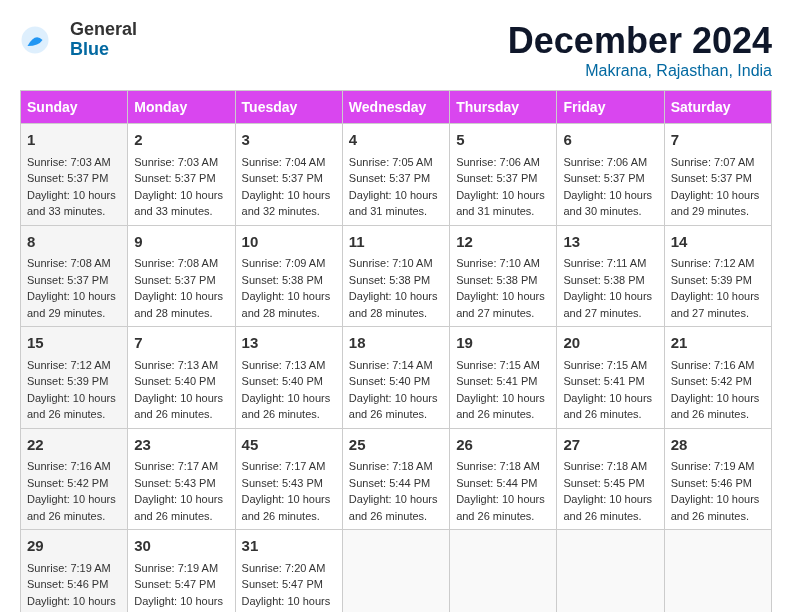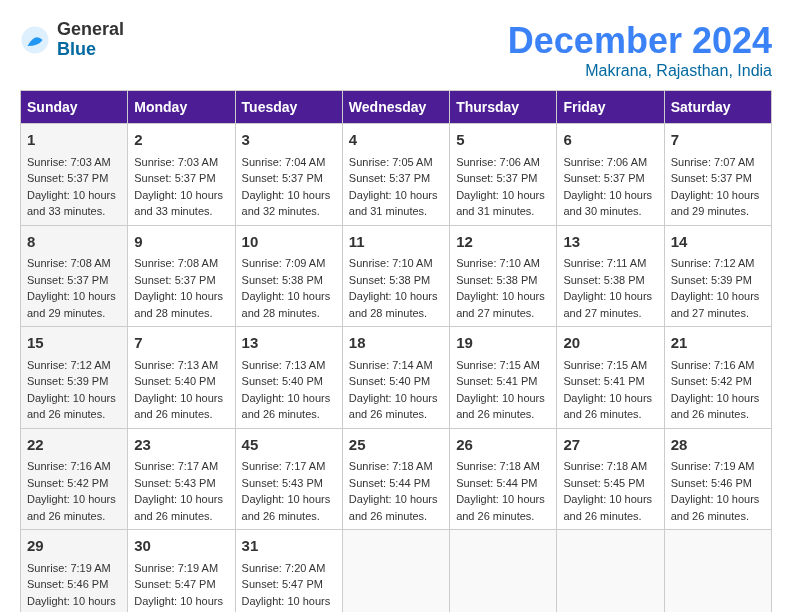--- a/index.html
+++ b/index.html
@@ -12,21 +12,21 @@
     }
     .header {
       display: flex;
       justify-content: space-between;
       align-items: flex-start;
       margin-bottom: 10px;
     }
     .logo {
       display: flex;
       align-items: center;
-      gap: 7px;
+      gap: 20px;
     }
     .logo-text {
       display: flex;
       flex-direction: column;
       font-size: 18px;
       font-weight: bold;
       color: #1a1a1a;
       line-height: 1.1;
     }
     .logo-text span:first-child { color: #333; }
@@ -34,33 +34,33 @@
     .logo-icon {
       width: 30px;
       height: 30px;
     }
     .title-block {
       text-align: right;
     }
     .month-title {
       font-size: 36px;
       font-weight: bold;
-      color: #3b82f6;
+      color: #0f172a;
     }
     .location {
       font-size: 16px;
       color: #0369a1;
     }
     table {
       width: 100%;
       border-collapse: collapse;
       table-layout: fixed;
     }
     th {
-      background-color: #4c1d95;
+      background-color: #d946ef;
       color: white;
       padding: 8px 6px;
       font-size: 14px;
       font-weight: bold;
       text-align: left;
       border: 1px solid #ccc;
     }
     td {
       border: 1px solid #ccc;
       vertical-align: top;

